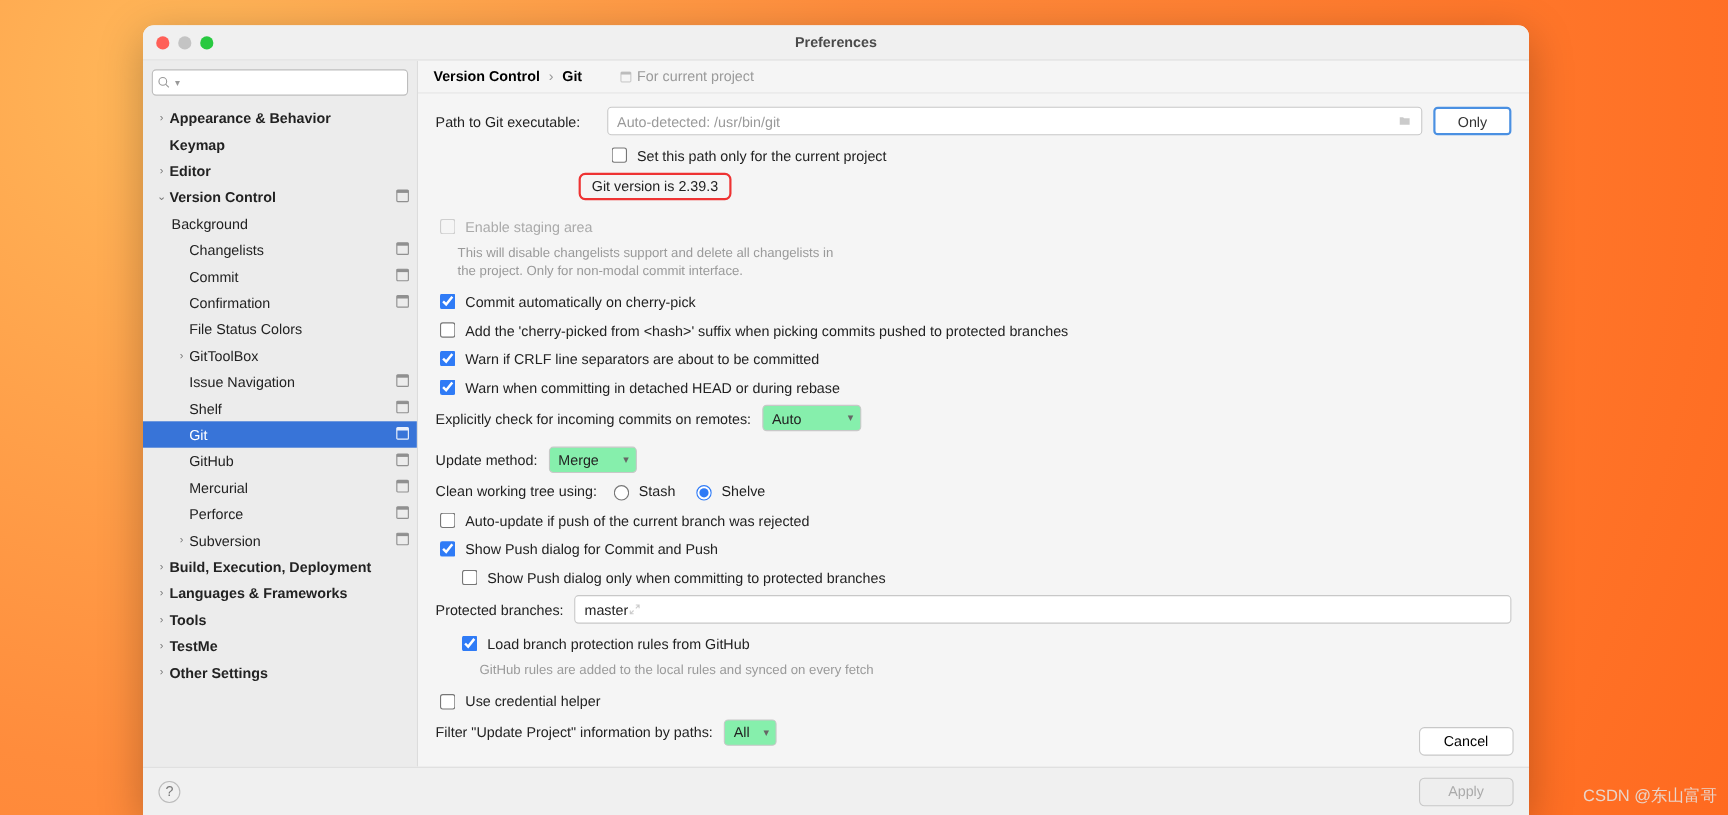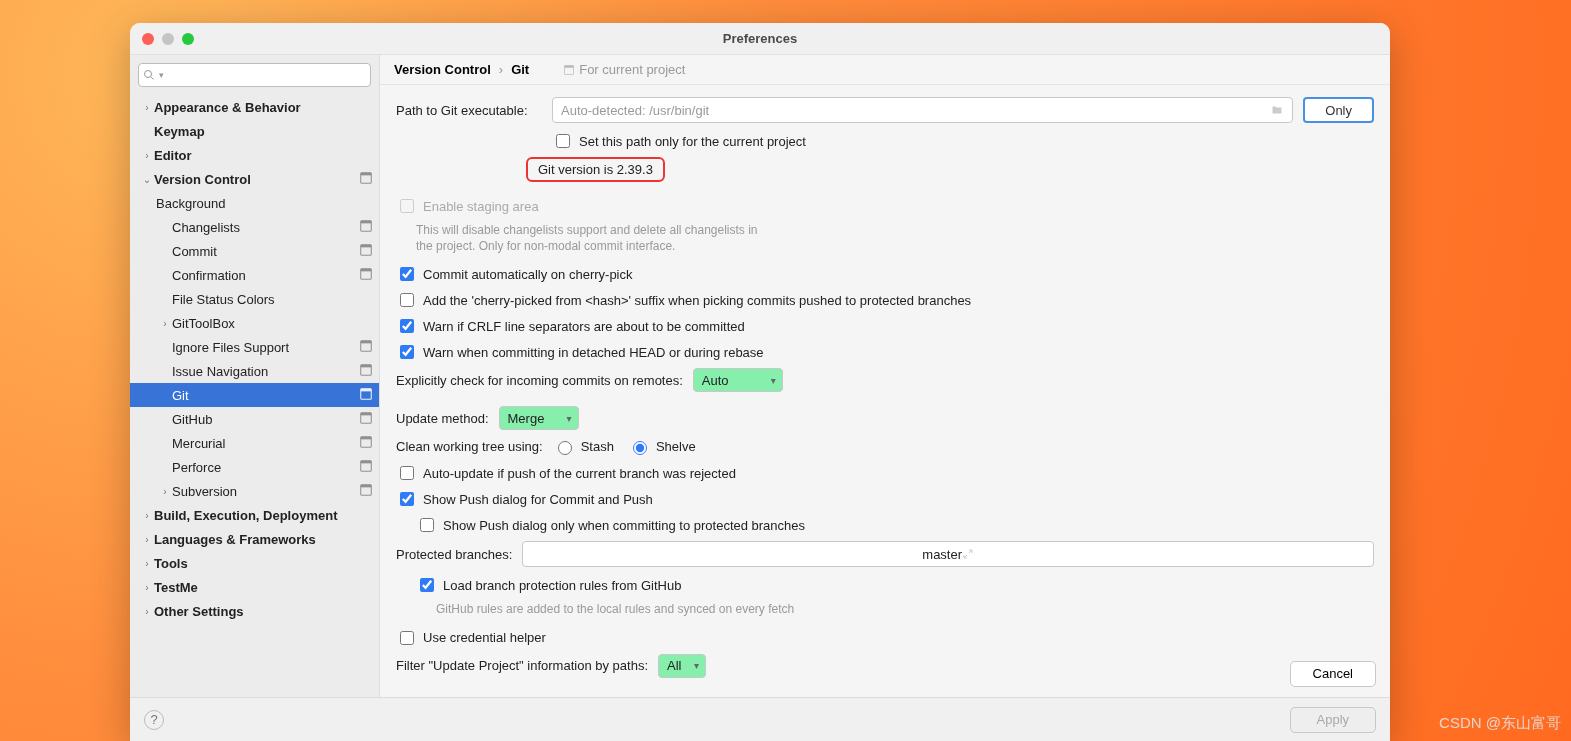--- a/index.html
+++ b/index.html
@@ -35,21 +35,21 @@
   .sub { margin-left:156px; }
   .cb { display:flex; align-items:center; gap:6px; margin-bottom:6px;}
   .cb input { width:14px; height:14px; accent-color:#2f7bf6;}
   .cb.disabled { color:#aaa;}
   .note { font-size:12px; color:#9a9a9a; margin:2px 0 10px 20px; line-height:1.35;}
   .highlight-box { border:2px solid #e33; border-radius:6px; padding:3px 10px; display:inline-block;}
   .select { height:24px; border:1px solid #c8c8c8; border-radius:4px; background:#86efac; padding:0 22px 0 8px; font-size:13px; display:inline-flex; align-items:center; position:relative;}
   .select::after { content:"▾"; position:absolute; right:6px; color:#666; font-size:10px;}
   .radio-group { display:flex; gap:14px; align-items:center;}
   .radio-group input { accent-color:#2f7bf6;}
-  .wide-input { flex:1; height:26px; border:1px solid #c8c8c8; border-radius:4px; background:#fff; padding:12px 8px; font-size:13px; font-family:Menlo,monospace; display:flex; align-items:center; justify-content:center;}
+  .wide-input { flex:1; height:26px; border:1px solid #c8c8c8; border-radius:4px; background:#fff; padding:12px 8px; font-size:13px; font-family:Menlo,monospace; display:flex; align-items:center; justify-content:flex-start;}
   .footer { height:44px; border-top:1px solid #dcdcdc; display:flex; align-items:center; justify-content:space-between; padding:0 14px; background:#f0f0f0;}
   .help { width:20px; height:20px; border:1px solid #bbb; border-radius:50%; display:flex; align-items:center; justify-content:center; font-size:13px; color:#777;}
   .footer-btns { display:flex; gap:20px;flex-direction:column;}
   .footer-btns button { height:26px; padding:0 22px; border-radius:5px; font-size:13px; border:1px solid #c8c8c8; background:#fff;}
   .footer-btns .primary { background:#3e82f7; color:#fff; border-color:#3e82f7;}
   .footer-btns .disabled { color:#aaa; background:#eee;}
   .watermark { position:absolute; right:10px; bottom:8px; color:rgba(230,230,230,.85); font-size:15px;}
   .folder-icon { width:14px; height:12px; opacity:.5;}
   .expand-icon { width:12px; height:12px; opacity:.5;}
   .proj-svg { width:12px; height:12px;}
@@ -130,29 +130,29 @@
           <div class="tree-row" style="padding-left: 28px;">
             <span class="arrow"></span>
             <span class="lbl">File Status Colors</span>
           </div>
           <div class="tree-row" style="padding-left: 28px;">
             <span class="arrow">›</span>
             <span class="lbl">GitToolBox</span>
           </div>
           <div class="tree-row" style="padding-left: 28px;">
             <span class="arrow"></span>
-            <span class="lbl">Ignore Files Support</span>
-            <span><svg viewBox="0 0 16 16" class="proj-icon" fill="currentColor">
-                <rect x="2" y="2" width="12" height="12" rx="1" fill="none" stroke="currentColor" stroke-width="1.2"></rect>
-                <rect x="2" y="2" width="12" height="3"></rect>
-              </svg></span>
-          </div>
-          <div class="tree-row" style="padding-left: 28px;">
-            <span class="arrow"></span>
             <span class="lbl">Issue Navigation</span>
+            <span><svg viewBox="0 0 16 16" class="proj-icon" fill="currentColor">
+                <rect x="2" y="2" width="12" height="12" rx="1" fill="none" stroke="currentColor" stroke-width="1.2"></rect>
+                <rect x="2" y="2" width="12" height="3"></rect>
+              </svg></span>
+          </div>
+          <div class="tree-row" style="padding-left: 28px;">
+            <span class="arrow"></span>
+            <span class="lbl">Shelf</span>
             <span><svg viewBox="0 0 16 16" class="proj-icon" fill="currentColor">
                 <rect x="2" y="2" width="12" height="12" rx="1" fill="none" stroke="currentColor" stroke-width="1.2"></rect>
                 <rect x="2" y="2" width="12" height="3"></rect>
               </svg></span>
           </div>
           <div class="tree-row selected" style="padding-left: 28px;">
             <span class="arrow"></span>
             <span class="lbl">Git</span>
             <span><svg viewBox="0 0 16 16" class="proj-icon" fill="currentColor">
                 <rect x="2" y="2" width="12" height="12" rx="1" fill="none" stroke="currentColor" stroke-width="1.2"></rect>

